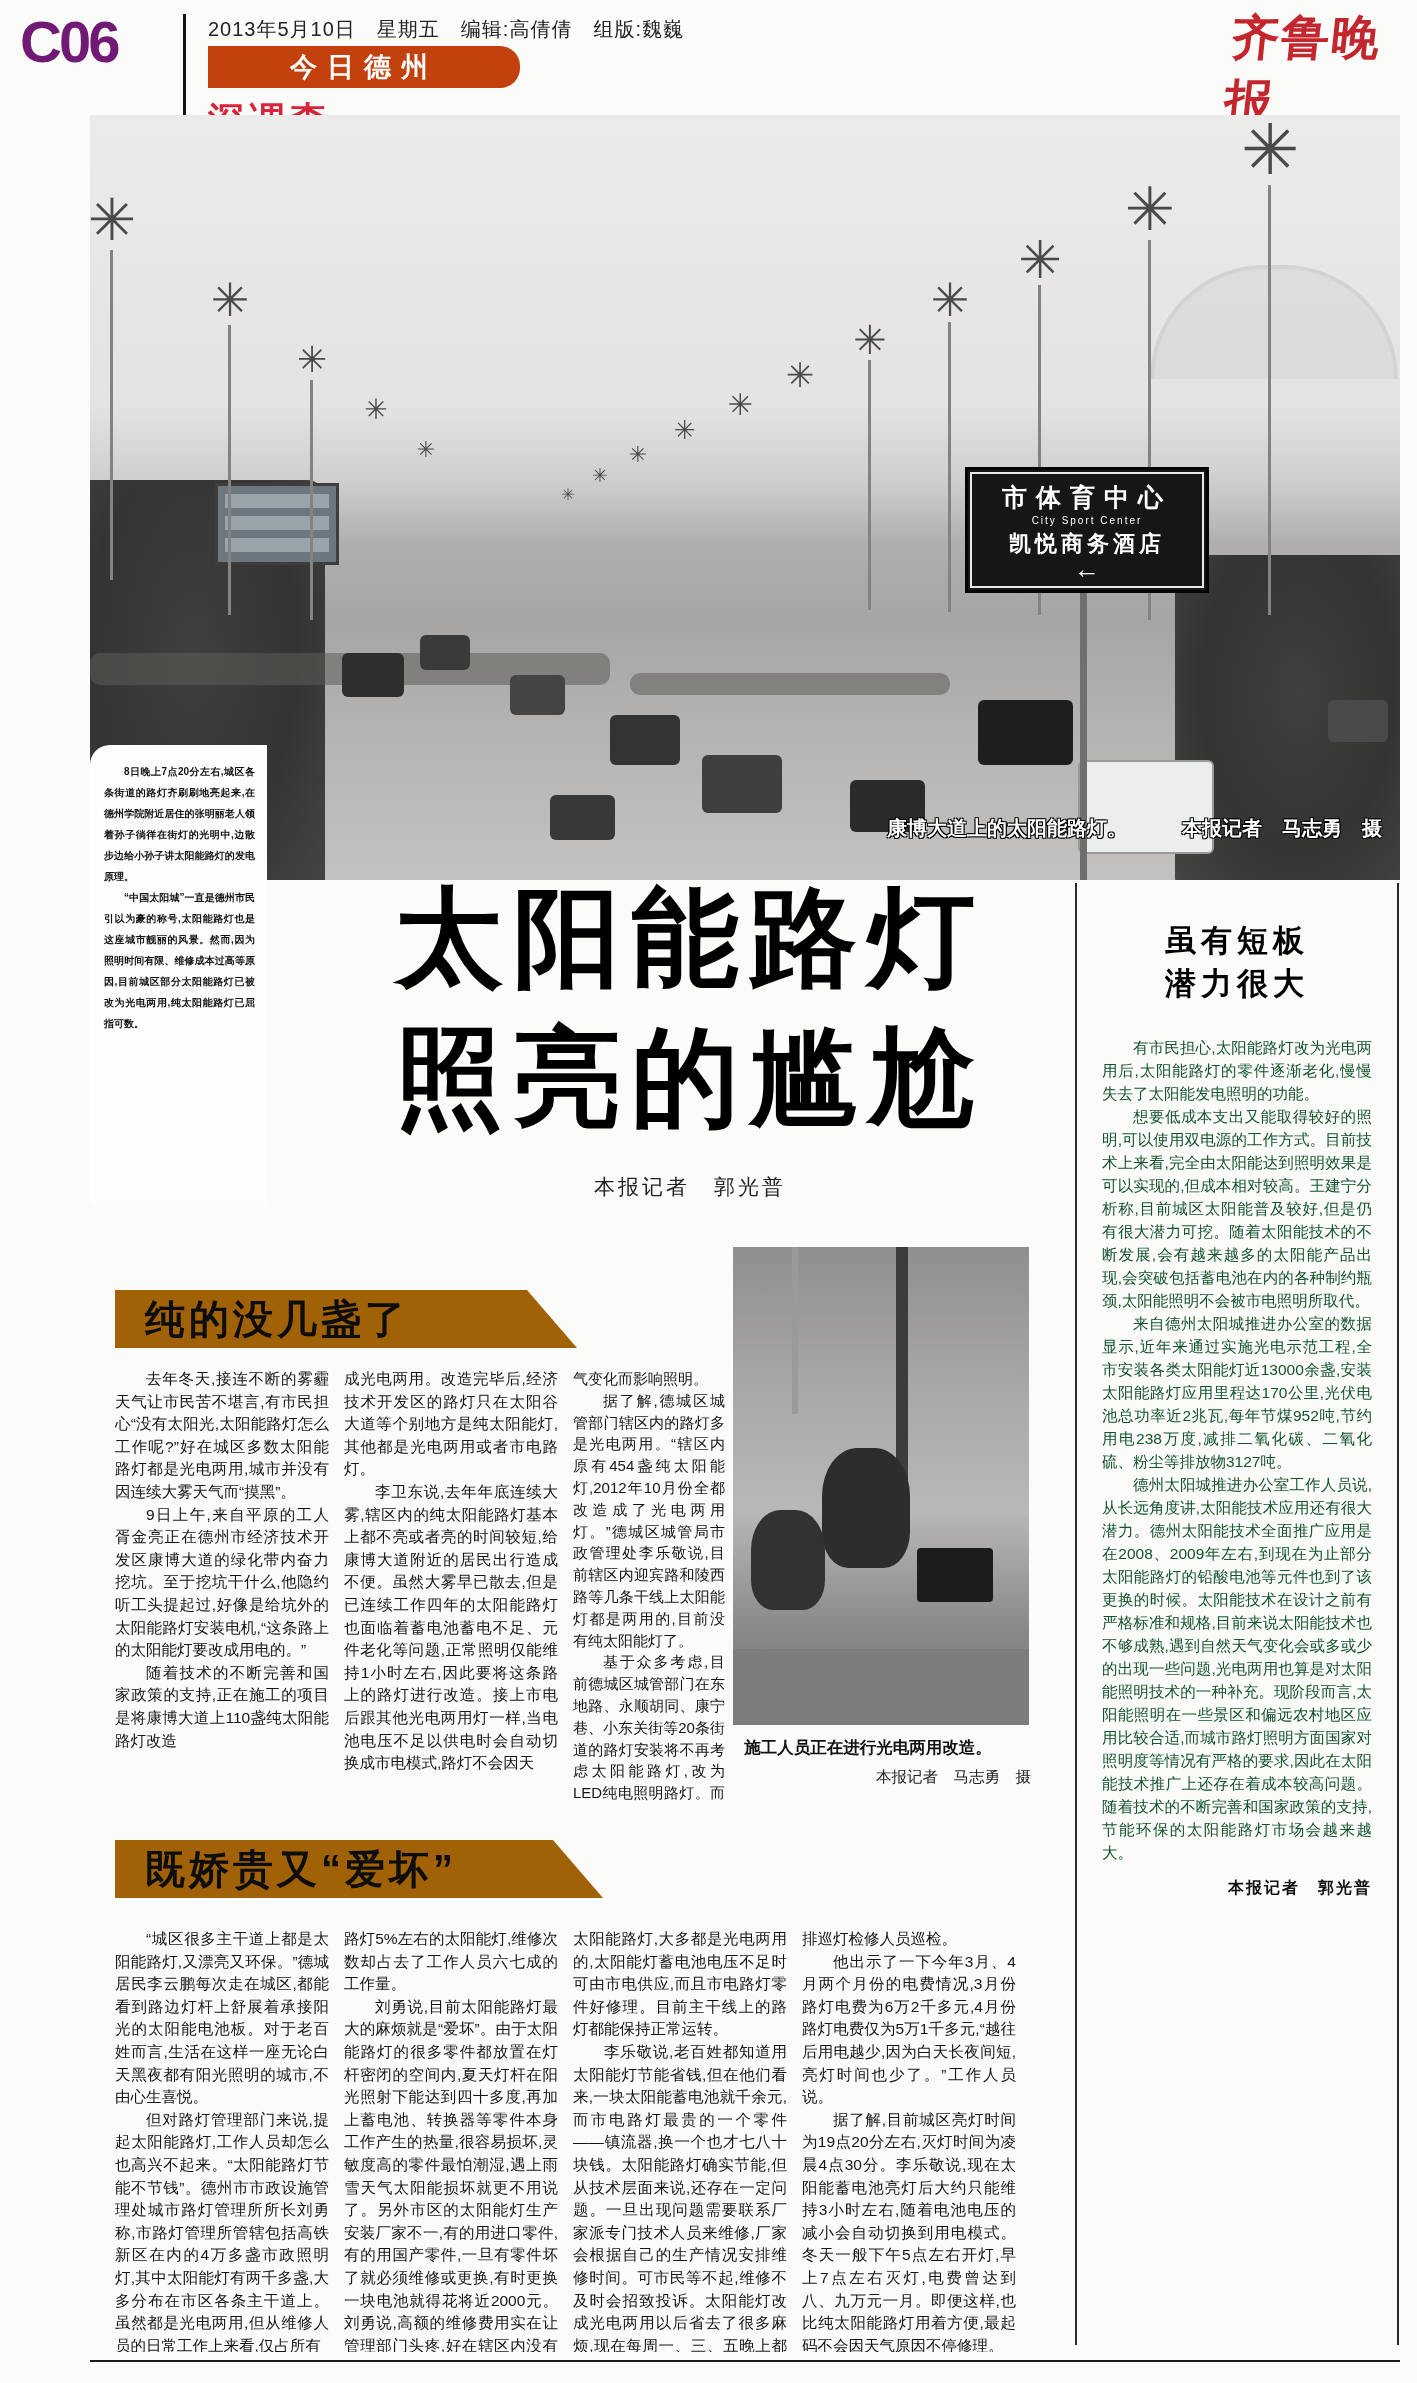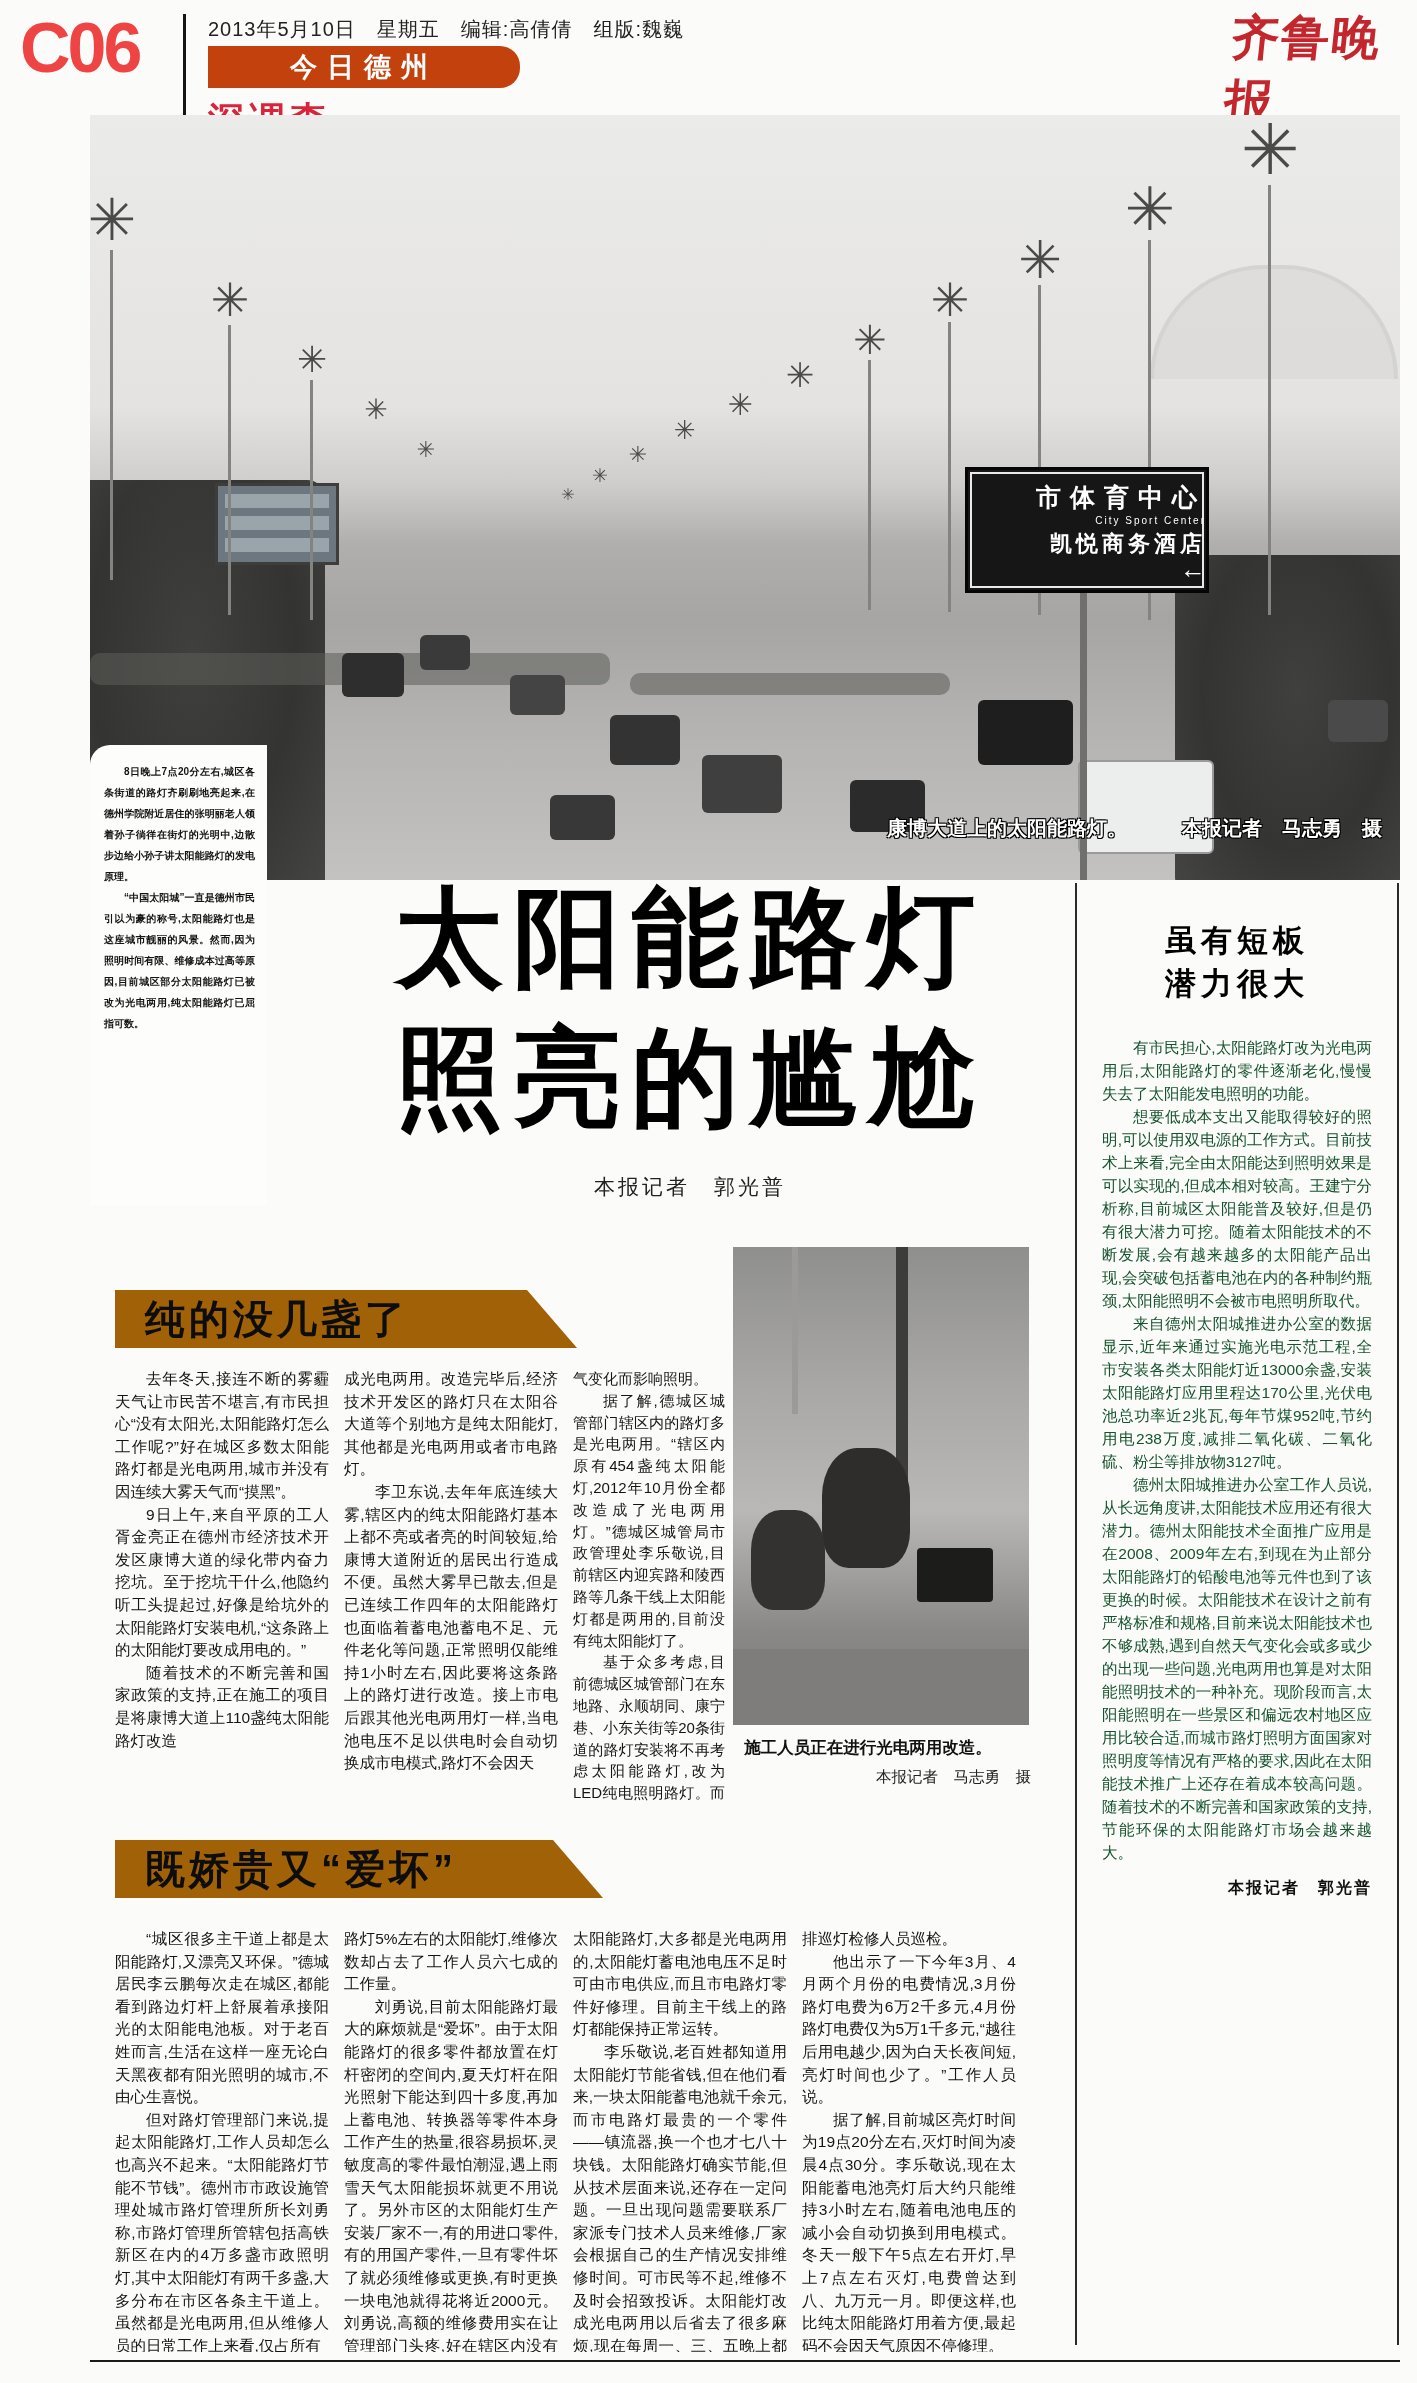--- a/index.html
+++ b/index.html
@@ -1,21 +1,21 @@
 <!DOCTYPE html>
 <html><head>
 <meta charset="utf-8">
 <style>
   html,body{margin:0;padding:0;background:#888;}
   #page{position:relative;width:1417px;height:2383px;background:#fbfbf9;margin:0 auto;
         font-family:"Liberation Sans","DejaVu Sans",sans-serif;color:#111;overflow:hidden;}
   .abs{position:absolute;}
 
   
-  .page-code{left:20px;top:8px;font-size:70px;font-weight:900;letter-spacing:-3px;color:#ef4444;}
+  .page-code{left:20px;top:8px;font-size:58px;font-weight:900;letter-spacing:-3px;color:#701a75;}
   .vrule{left:183px;top:14px;width:3px;height:106px;background:#151515;}
   .dateline{left:208px;top:16px;font-size:20px;color:#222;letter-spacing:1px;}
   .badge{left:208px;top:46px;width:312px;height:42px;background:#c2410c;border-radius:0 20px 20px 0;
          display:flex;align-items:center;justify-content:center;}
   .badge span{color:#fff;font-size:27px;font-weight:800;letter-spacing:10px;}
   .column-tag{left:208px;top:96px;font-size:36px;font-weight:900;color:#da2439;letter-spacing:5px;}
   .masthead{left:1228px;top:6px;font-size:48px;font-weight:900;color:#c3272d;
             font-family:"Liberation Serif","DejaVu Serif",serif;transform:skewX(-6deg);letter-spacing:2px;}
 
   
@@ -27,21 +27,21 @@
   .stadium{left:1060px;top:150px;width:240px;height:110px;border:4px solid #cfcfcd;border-bottom:none;
            border-radius:120px 120px 0 0;background:#dcdbd9;opacity:.8;}
   .hedge{background:#5c5c5a;opacity:.55;border-radius:10px;}
   .billboard{left:125px;top:368px;width:118px;height:76px;background:#6d7780;border:3px solid #3d3d3b;}
   .billboard i{display:block;margin:8px 7px;height:14px;background:#9aa4ab;}
   .sl{color:#4a4a48;line-height:1;transform:translate(-50%,-50%);}
   .pole{width:3px;background:#83837f;}
   .car{border-radius:6px;}
   .sign{left:875px;top:352px;width:238px;height:120px;background:#161616;border:3px solid #050505;
         box-shadow:inset 0 0 0 2px #161616, inset 0 0 0 4px #e9e9e9;
-        display:flex;flex-direction:column;align-items:flex-end;justify-content:center;color:#fff;z-index:5;}
+        display:flex;flex-direction:column;align-items:center;justify-content:center;color:#fff;z-index:5;}
   .sign .l1{font-size:25px;font-weight:800;letter-spacing:9px;}
   .sign .l2{font-size:10px;letter-spacing:2px;margin:1px 0 3px;}
   .sign .l3{font-size:22px;font-weight:800;letter-spacing:4px;}
   .sign .arr{font-size:26px;font-weight:900;line-height:.8;}
   .signpole{left:990px;top:472px;width:7px;height:293px;background:#6f6f6d;z-index:4;}
   .photo-cap{right:18px;top:700px;display:flex;gap:55px;color:#fff;font-size:20px;font-weight:700;z-index:6;
      text-shadow:-1px -1px 0 #000,1px -1px 0 #000,-1px 1px 0 #000,1px 1px 0 #000;}
 
   
   .intro{left:90px;top:745px;width:177px;min-height:460px;background:#fdfdfb;border-radius:20px 0 0 0;

